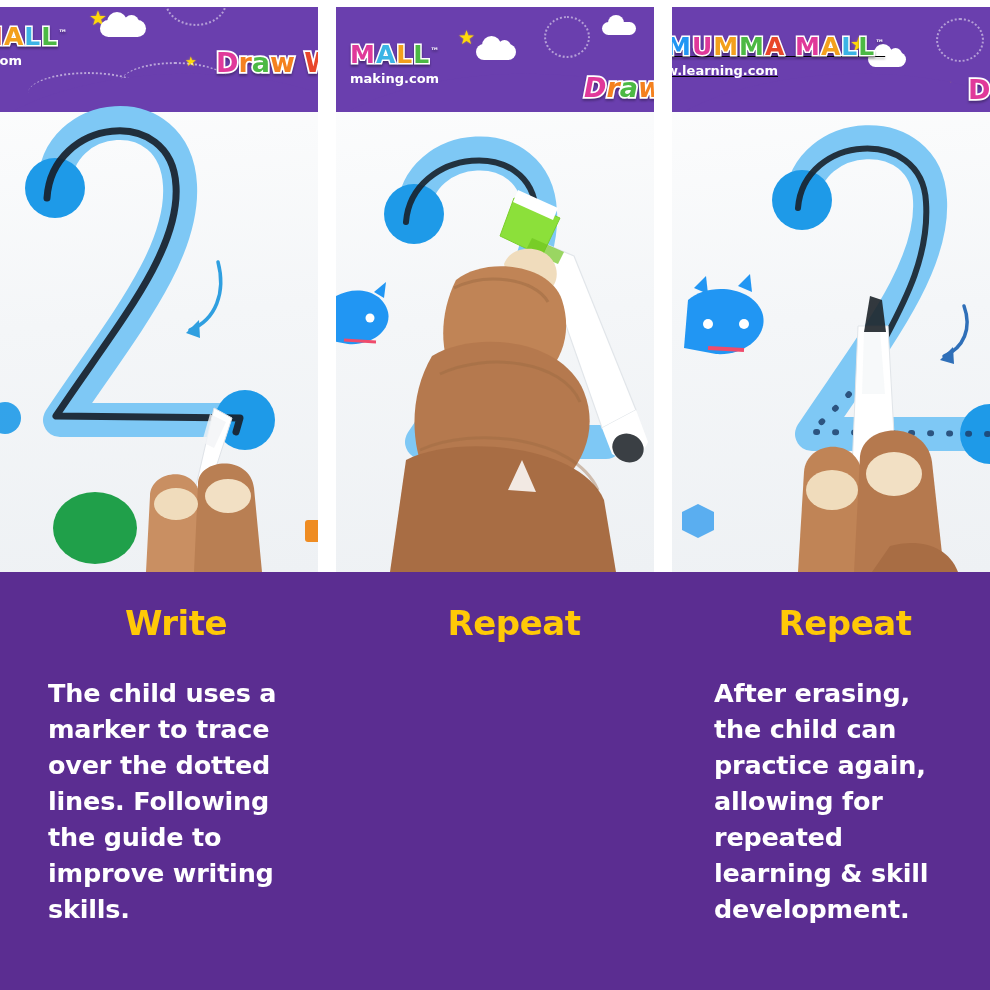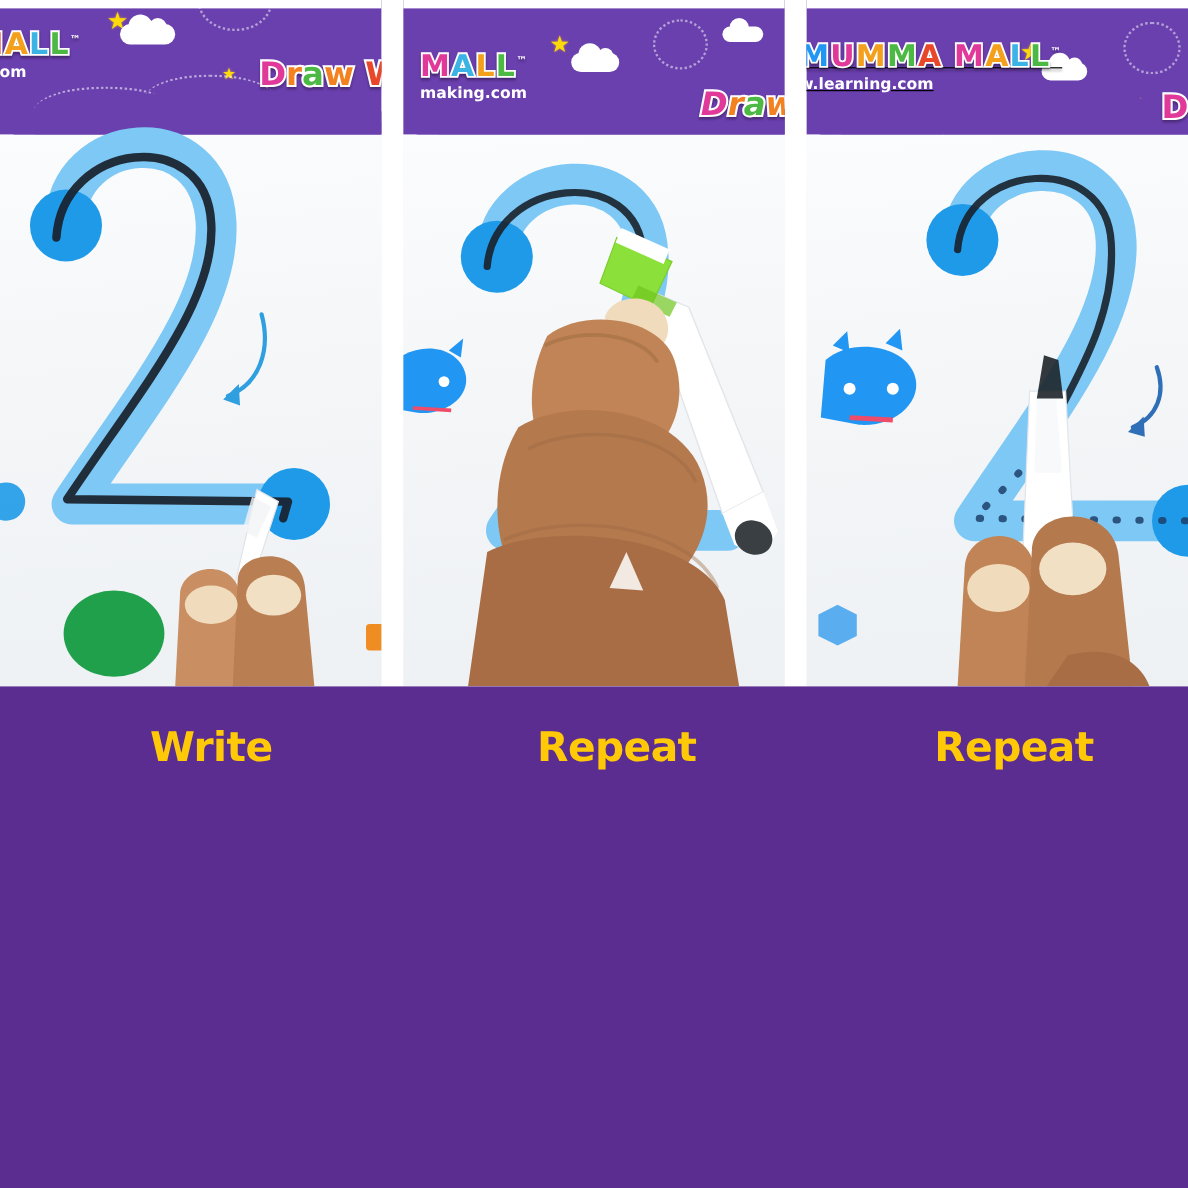--- a/index.html
+++ b/index.html
@@ -314,24 +314,38 @@
         <ellipse cx="222" cy="184" rx="28" ry="22" fill="#f2e0c4"></ellipse>
         <path d="M218 256 C 248 248, 276 256, 286 282 L 200 282 Z" fill="#a86d44"></path>
       </svg>
     </div>
   </div>
 
   <div class="text-strip">
 
     <div class="text-col c1">
       <h2 class="col-title">Write</h2>
+      <p class="col-body">The child uses a
+marker to trace
+over the dotted
+lines. Following
+the guide to
+improve writing
+skills.</p>
     </div>
 
     <div class="text-col c2">
       <h2 class="col-title">Repeat</h2>
     </div>
 
     <div class="text-col c3">
       <h2 class="col-title">Repeat</h2>
+      <p class="col-body">After erasing,
+the child can
+practice again,
+allowing for
+repeated
+learning &amp; skill
+development.</p>
     </div>
   </div>
 
 </div>
 
 </body></html>

